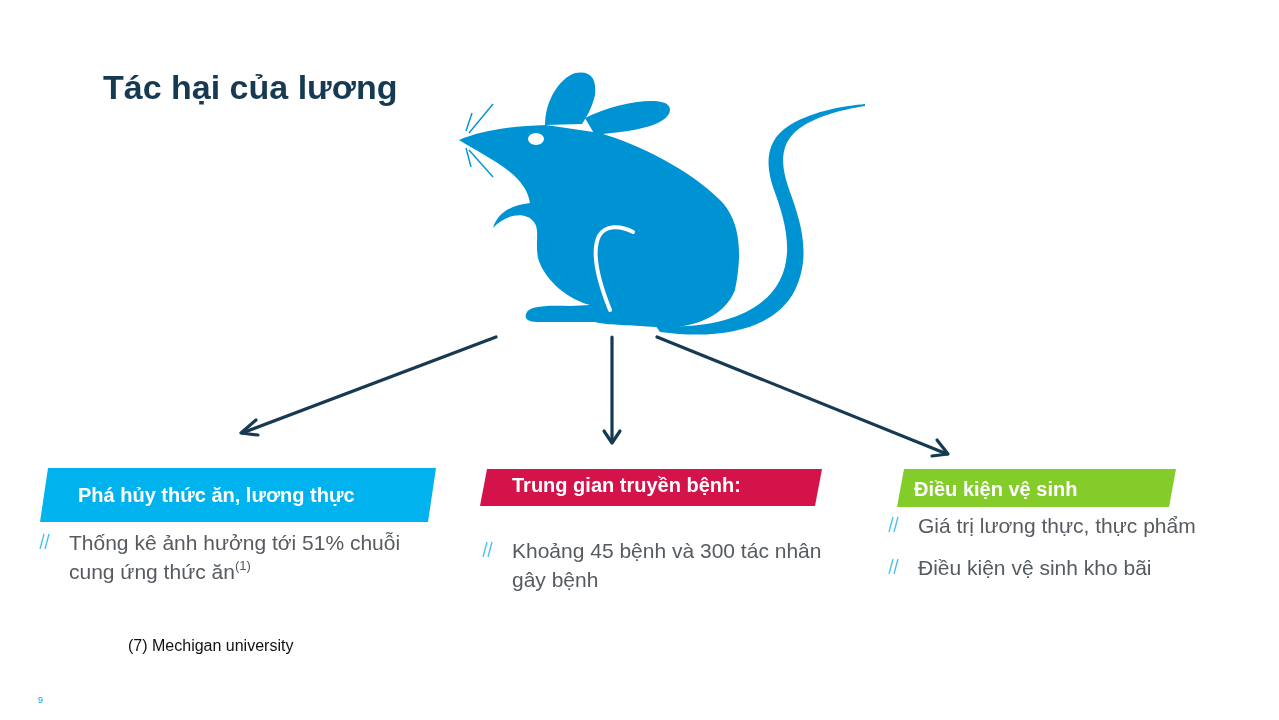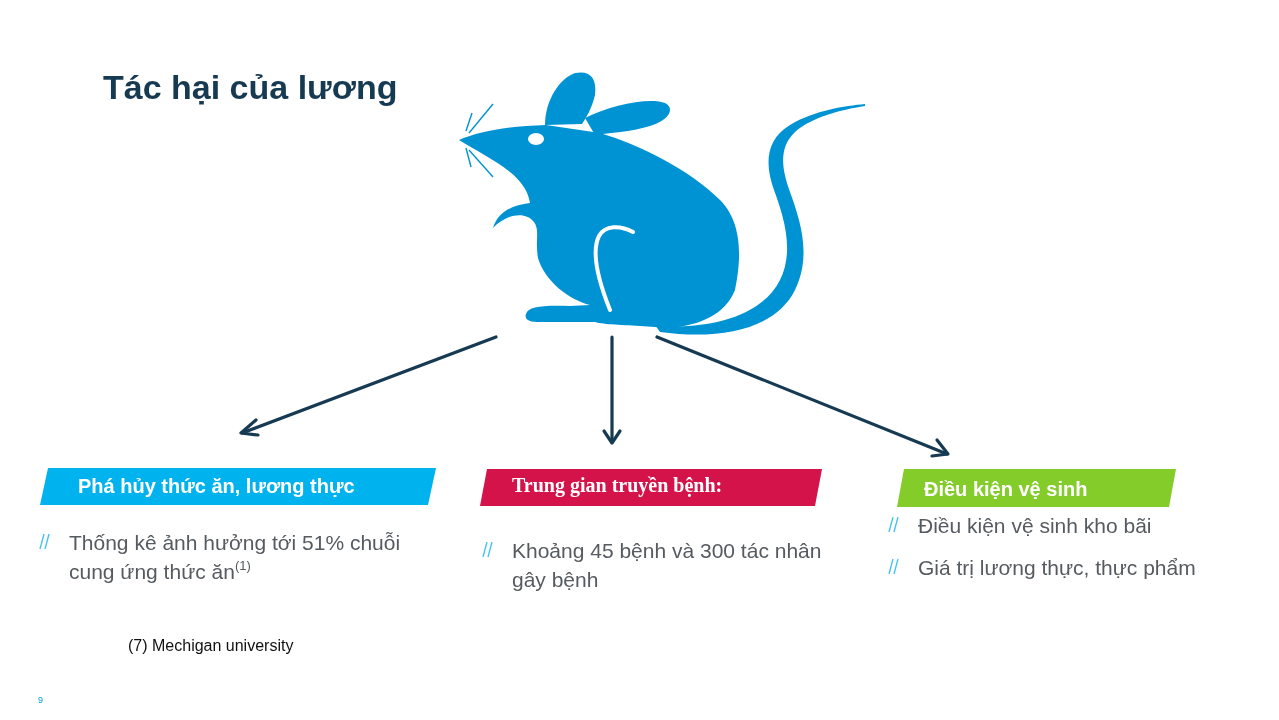--- a/index.html
+++ b/index.html
@@ -15,31 +15,31 @@
     .graphic { position: absolute; left: 0; top: 0; width: 1279px; height: 720px; }
 
     .hdr {
       position: absolute; height: 40px;
       color: #ffffff; font-weight: bold; font-size: 20px;
       display: flex; align-items: center; white-space: nowrap;
     }
     .hdr .shape { position: absolute; inset: 0; }
     .hdr .label { position: relative; }
 
-    .hdr-1 { left: 40px; top: 468px; width: 396px; height: 37px; }
+    .hdr-1 { left: 40px; top: 468px; width: 396px; height: 54px; }
     .hdr-1 .shape { background: #00b3ee; clip-path: polygon(8px 0, 100% 0, calc(100% - 8px) 100%, 0 100%); }
     .hdr-1 .label { margin-left: 38px; }
 
     .hdr-2 { left: 480px; top: 469px; width: 342px; height: 37px; }
     .hdr-2 .shape { background: #d3134a; clip-path: polygon(7px 0, 100% 0, calc(100% - 7px) 100%, 0 100%); }
-    .hdr-2 .label { margin-left: 32px; margin-top: -4px; font-family: Liberation Serif, serif; }
+    .hdr-2 .label { margin-left: 32px; margin-top: -4px; }
 
     .hdr-3 { left: 897px; top: 469px; width: 279px; height: 38px; }
     .hdr-3 .shape { background: #84cc2a; clip-path: polygon(7px 0, 100% 0, calc(100% - 7px) 100%, 0 100%); }
-    .hdr-3 .label { margin-left: 27px; margin-top: 2px; }
+    .hdr-3 .label { margin-left: 17px; margin-top: 2px; }
 
     .bullets { position: absolute; list-style: none; }
     .bullets li {
       position: relative; padding-left: 31px;
       font-size: 21px; line-height: 29px; color: #555b60;
     }
     .bullets li .mark {
       position: absolute; left: 0; top: 4px; width: 16px; height: 20px;
     }
     .bullets li sup { font-size: 13px; vertical-align: 9px; line-height: 0; }
@@ -167,27 +167,27 @@
 </ul>
 
 <ul class="bullets col-3">
   <li>
     <svg class="mark" viewBox="0 0 16 20">
         <g stroke="#3fc0f0" stroke-width="1.3">
           <line x1="6" y1="2" x2="2" y2="17"></line>
           <line x1="11" y1="2" x2="7" y2="17"></line>
         </g>
       </svg>
-    <span>Điều kiện vệ sinh kho bãi</span>
+    <span>Giá trị lương thực, thực phẩm</span>
   </li>
   <li>
     <svg class="mark" viewBox="0 0 16 20">
         <g stroke="#3fc0f0" stroke-width="1.3">
           <line x1="6" y1="2" x2="2" y2="17"></line>
           <line x1="11" y1="2" x2="7" y2="17"></line>
         </g>
       </svg>
-    <span>Giá trị lương thực, thực phẩm</span>
+    <span>Điều kiện vệ sinh kho bãi</span>
   </li>
 </ul>
 
 <div class="footnote">(7) Mechigan university</div>
 <div class="page-num">9</div>
 
 </body></html>

